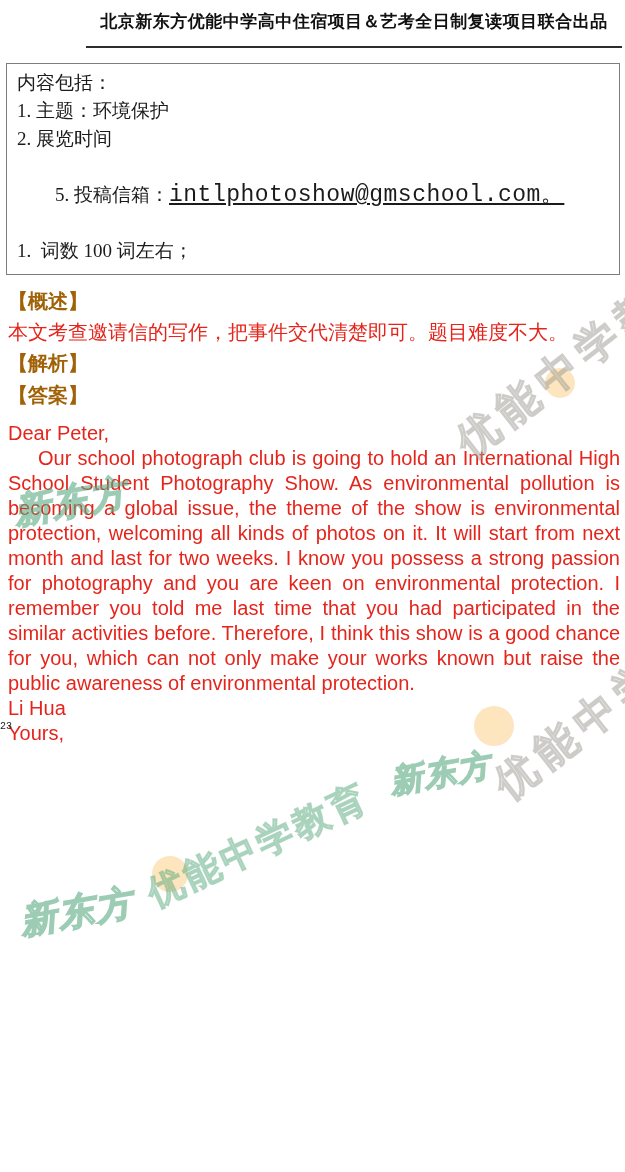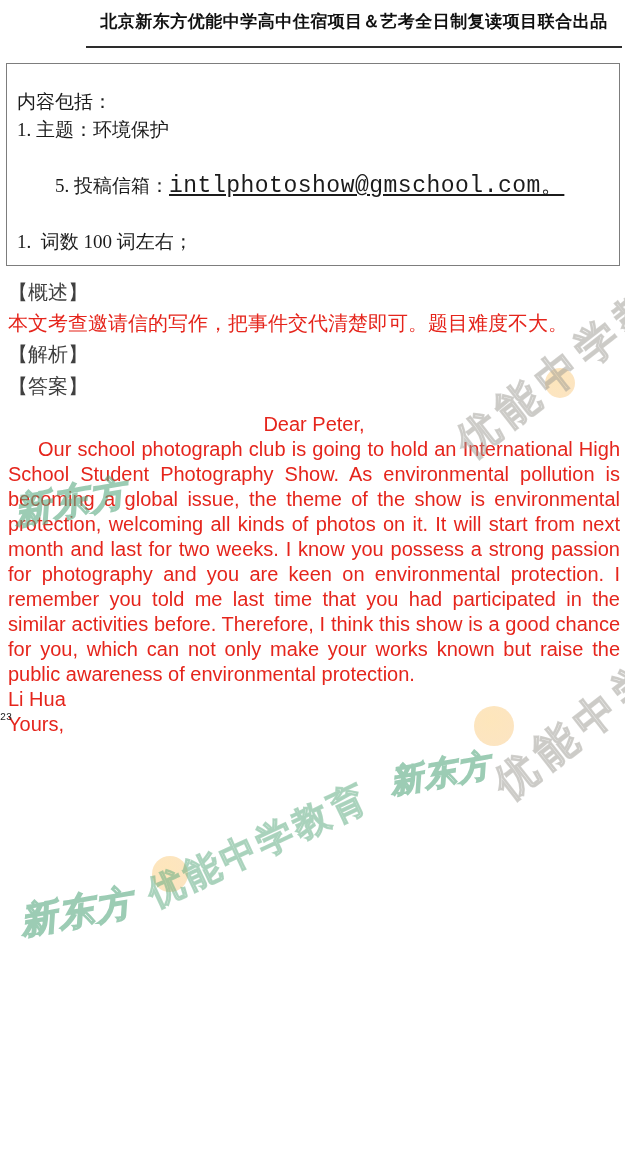--- a/index.html
+++ b/index.html
@@ -25,58 +25,58 @@
     font-weight:bold;
     font-size:17px;
     color:#101010;
     letter-spacing:0.5px;
     white-space:nowrap;
   }
   
   .task-box {
     margin:15px 5px 0 6px;
     border:1px solid #7d7d7d;
-    padding:24px 10px 9px 10px;
+    padding:5px 10px 9px 10px;
     font-size:19px;
     line-height:28px;
     color:#1b1b1b;
   }
   .task-box .line { white-space:pre-wrap; }
   .task-box .email {
     font-family:"Liberation Mono", monospace;
     font-size:23px;
     text-decoration:underline;
     letter-spacing:0.5px;
   }
   
   .red-sections {
     margin:10px 5px 0 8px;
     font-family:"Liberation Sans", sans-serif;
   }
   .sec-label {
-    color:#404040;
+    color:#a16207;
     font-size:20px;
-    font-weight:normal;
+    font-weight:bold;
     line-height:32px;
   }
   .sec-text {
     color:#e5251c;
     font-size:20px;
     line-height:30px;
     text-align:justify;
   }
   
   .letter {
     margin:8px 5px 0 8px;
     font-family:"Liberation Sans", sans-serif;
     color:#e5251c;
     font-size:20px;
     line-height:25px;
   }
-  .letter .salutation { margin-top:10px;text-align:center; }
+  .letter .salutation { margin-top:10px; }
   .letter p.body-par {
     text-align:justify;
     text-indent:30px;
   }
   
   .page-number {
     position:absolute;
     bottom:14px; left:0;
     width:100%;
     text-align:left;
@@ -141,20 +141,21 @@
 
   <div class="content">
 
     <div class="doc-header">
       <div class="title">北京新东方优能中学高中住宿项目＆艺考全日制复读项目联合出品</div>
     </div>
 
     <div class="task-box">
       <div class="line">内容包括：</div>
       <div class="line">1. 主题：环境保护</div>
+      <div class="line">2. 展览时间</div>
       <div class="line">
         <span>5. 投稿信箱：</span><span class="email">intlphotoshow@gmschool.com。</span>
       </div>
       <div class="line">1.  词数 100 词左右；</div>
     </div>
 
     <div class="red-sections">
       <div class="sec-label">【概述】</div>
       <div class="sec-text">本文考查邀请信的写作，把事件交代清楚即可。题目难度不大。</div>
       <div class="sec-label">【解析】</div>

